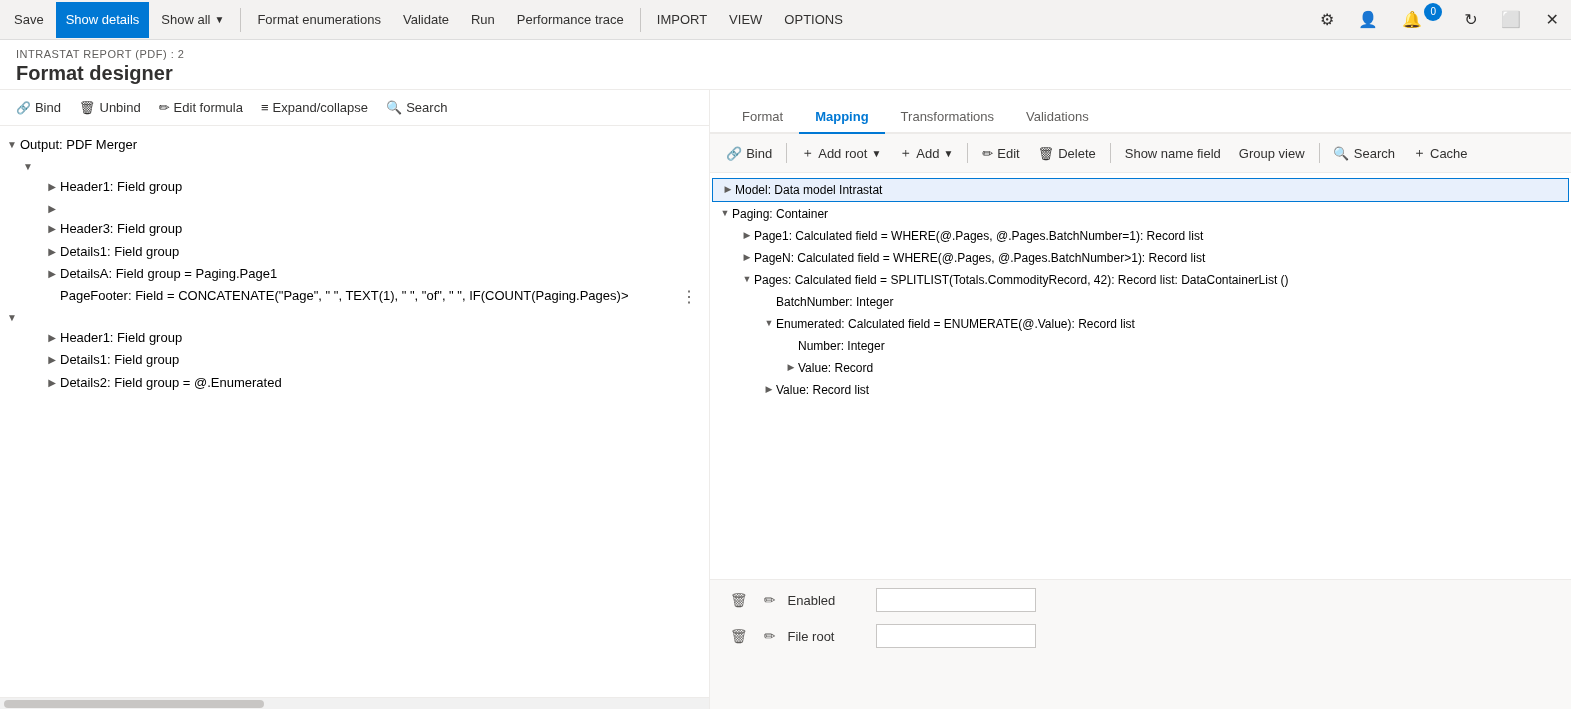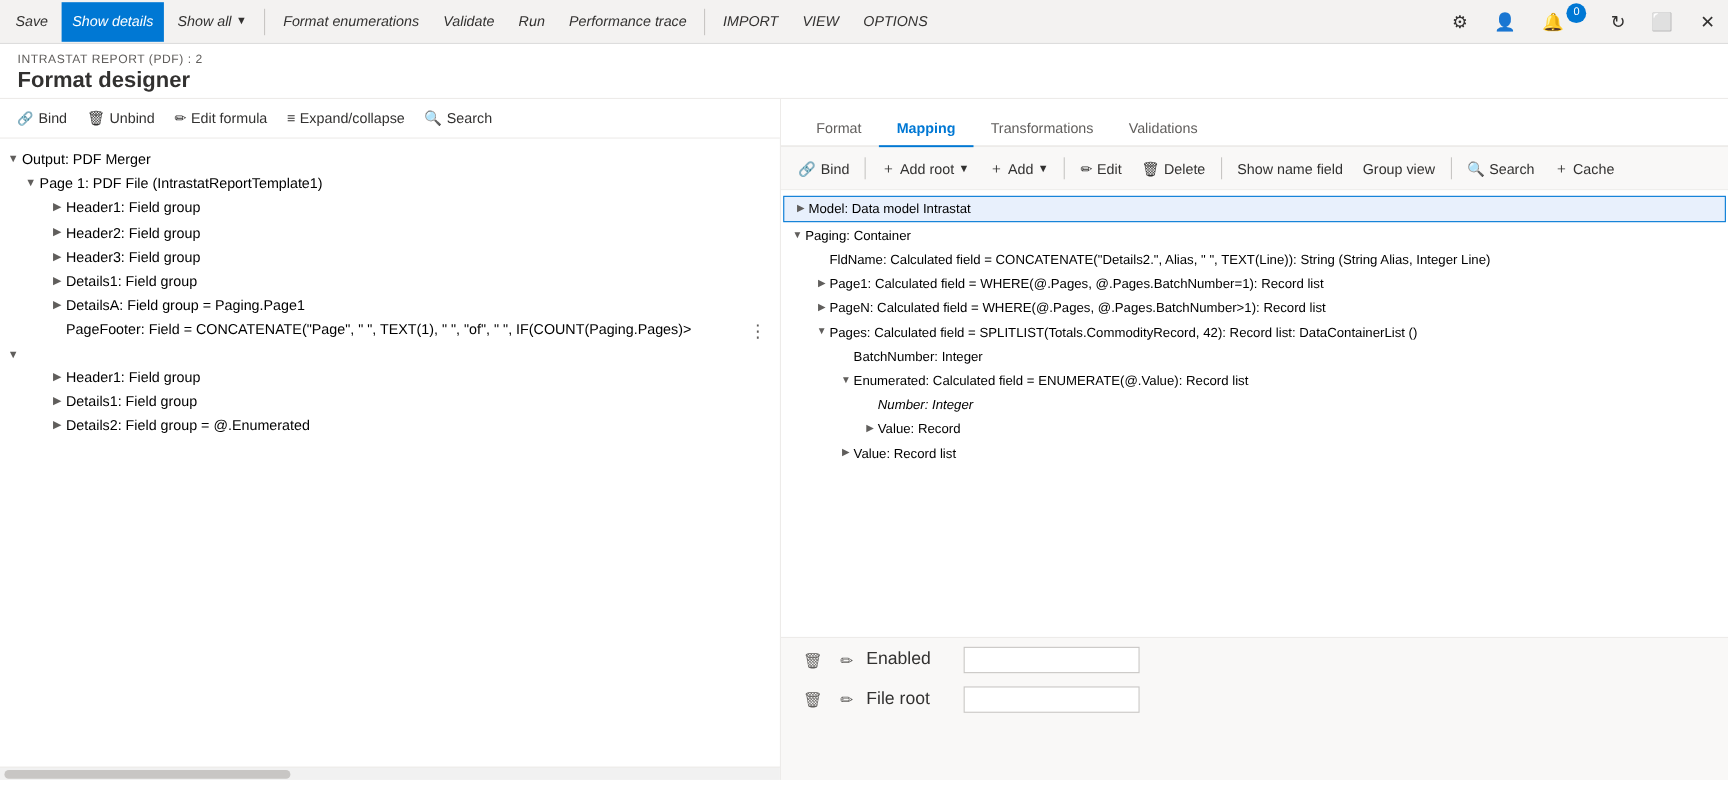--- a/index.html
+++ b/index.html
@@ -8,21 +8,21 @@
     
     .toolbar {
       display: flex; align-items: center; height: 40px;
       background: #f3f2f1; border-bottom: 1px solid #ddd;
       padding: 0 4px; gap: 2px;
     }
     .toolbar-btn {
       display: flex; align-items: center; gap: 4px;
       padding: 4px 10px; cursor: pointer; border: none;
       background: transparent; font-size: 13px; color: #323130;
-      white-space: nowrap; height: 36px; font-style: italic;
+      white-space: nowrap; height: 36px;
     }
     .toolbar-btn.active { background: #0078d4; color: #fff; }
     .toolbar-separator { width: 1px; background: #c8c6c4; height: 24px; margin: 0 4px; }
     .toolbar-right { margin-left: auto; display: flex; align-items: center; gap: 8px; }
     .toolbar-icon-btn { background: none; border: none; cursor: pointer; font-size: 16px; color: #323130; padding: 4px 8px; }
     .badge { background: #0078d4; color: #fff; border-radius: 50%; width: 18px; height: 18px; font-size: 10px; display: flex; align-items: center; justify-content: center; position: relative; top: -8px; left: -6px; }
 
     
     .page-header { padding: 8px 16px 4px; border-bottom: 1px solid #edebe9; background: #fff; }
     .page-breadcrumb { font-size: 11px; color: #605e5c; text-transform: uppercase; letter-spacing: 0.5px; margin-bottom: 2px; }
@@ -85,21 +85,21 @@
       padding: 2px 4px; cursor: pointer; font-size: 12px; line-height: 1.5;
     }
     .model-item.selected { background: #cce4f7; border: 1px solid #0078d4; }
     .model-toggle { width: 14px; min-width: 14px; font-size: 9px; color: #605e5c; display: flex; align-items: center; justify-content: center; padding-top: 2px; }
     .model-label { flex: 1; }
 
     
     .bottom-area { height: 130px; border-top: 1px solid #edebe9; background: #f9f8f7; padding: 8px 16px; }
     .field-row { display: flex; align-items: center; gap: 8px; margin-bottom: 12px; }
     .field-icon-btn { background: none; border: none; cursor: pointer; color: #605e5c; font-size: 14px; padding: 2px 4px; }
-    .field-label { font-size: 16px; color: #323130; min-width: 80px; }
+    .field-label { font-size: 13px; color: #323130; min-width: 80px; }
     .field-input { border: 1px solid #c8c6c4; height: 24px; width: 160px; padding: 2px 6px; font-size: 12px; }
 
     
     ::-webkit-scrollbar { width: 8px; height: 8px; }
     ::-webkit-scrollbar-track { background: #f1f1f1; }
     ::-webkit-scrollbar-thumb { background: #c8c6c4; border-radius: 4px; }
 
     .separator-v { width: 1px; height: 20px; background: #c8c6c4; margin: 0 4px; }
 
     
@@ -190,30 +190,28 @@
 
     <div class="tree-container">
 
       <div class="tree-item" style="padding-left: 4px;">
         <span class="tree-toggle">▼</span>
         <span class="tree-label">Output: PDF Merger</span>
       </div>
 
       <div class="tree-item" style="padding-left: 20px;">
         <span class="tree-toggle">▼</span>
-        <span class="tree-label">Page 1: PDF File (IntrastatReportTemplate1)</span>
       </div>
 
       <div class="tree-item" style="padding-left: 44px;">
         <span class="tree-toggle">▶</span>
         <span class="tree-label">Header1: Field group</span>
       </div>
       <div class="tree-item" style="padding-left: 44px;">
         <span class="tree-toggle">▶</span>
-        <span class="tree-label">Header2: Field group</span>
       </div>
       <div class="tree-item" style="padding-left: 44px;">
         <span class="tree-toggle">▶</span>
         <span class="tree-label">Header3: Field group</span>
       </div>
       <div class="tree-item" style="padding-left: 44px;">
         <span class="tree-toggle">▶</span>
         <span class="tree-label">Details1: Field group</span>
       </div>
       <div class="tree-item" style="padding-left: 44px;">
@@ -305,24 +303,20 @@
       <div class="model-item selected" style="padding-left: 8px; border: 1px solid #0078d4; background: #e8f0fc; margin: 1px 2px;">
         <span class="model-toggle">▶</span>
         <span class="model-label">Model: Data model Intrastat</span>
       </div>
 
       <div class="model-item" style="padding-left: 8px;">
         <span class="model-toggle">▼</span>
         <span class="model-label">Paging: Container</span>
       </div>
 
-      <div class="model-item" style="padding-left: 30px;">
-        <span class="model-toggle" style="visibility:hidden;">▶</span>
-        <span class="model-label">FldName: Calculated field = CONCATENATE("Details2.", Alias, " ", TEXT(Line)): String (String Alias, Integer Line)</span>
-      </div>
 
       <div class="model-item" style="padding-left: 30px;">
         <span class="model-toggle">▶</span>
         <span class="model-label">Page1: Calculated field = WHERE(@.Pages, @.Pages.BatchNumber=1): Record list</span>
       </div>
 
       <div class="model-item" style="padding-left: 30px;">
         <span class="model-toggle">▶</span>
         <span class="model-label">PageN: Calculated field = WHERE(@.Pages, @.Pages.BatchNumber&gt;1): Record list</span>
       </div>
@@ -335,21 +329,21 @@
       <div class="model-item" style="padding-left: 52px;">
         <span class="model-toggle" style="visibility:hidden;">▶</span>
         <span class="model-label">BatchNumber: Integer</span>
       </div>
 
       <div class="model-item" style="padding-left: 52px;">
         <span class="model-toggle">▼</span>
         <span class="model-label">Enumerated: Calculated field = ENUMERATE(@.Value): Record list</span>
       </div>
 
-      <div class="model-item" style="padding-left: 74px; font-style: italic;">
+      <div class="model-item" style="padding-left: 74px;">
         <span class="model-toggle" style="visibility:hidden;">▶</span>
         <span class="model-label">Number: Integer</span>
       </div>
 
       <div class="model-item" style="padding-left: 74px;">
         <span class="model-toggle">▶</span>
         <span class="model-label">Value: Record</span>
       </div>
 
       <div class="model-item" style="padding-left: 52px;">

